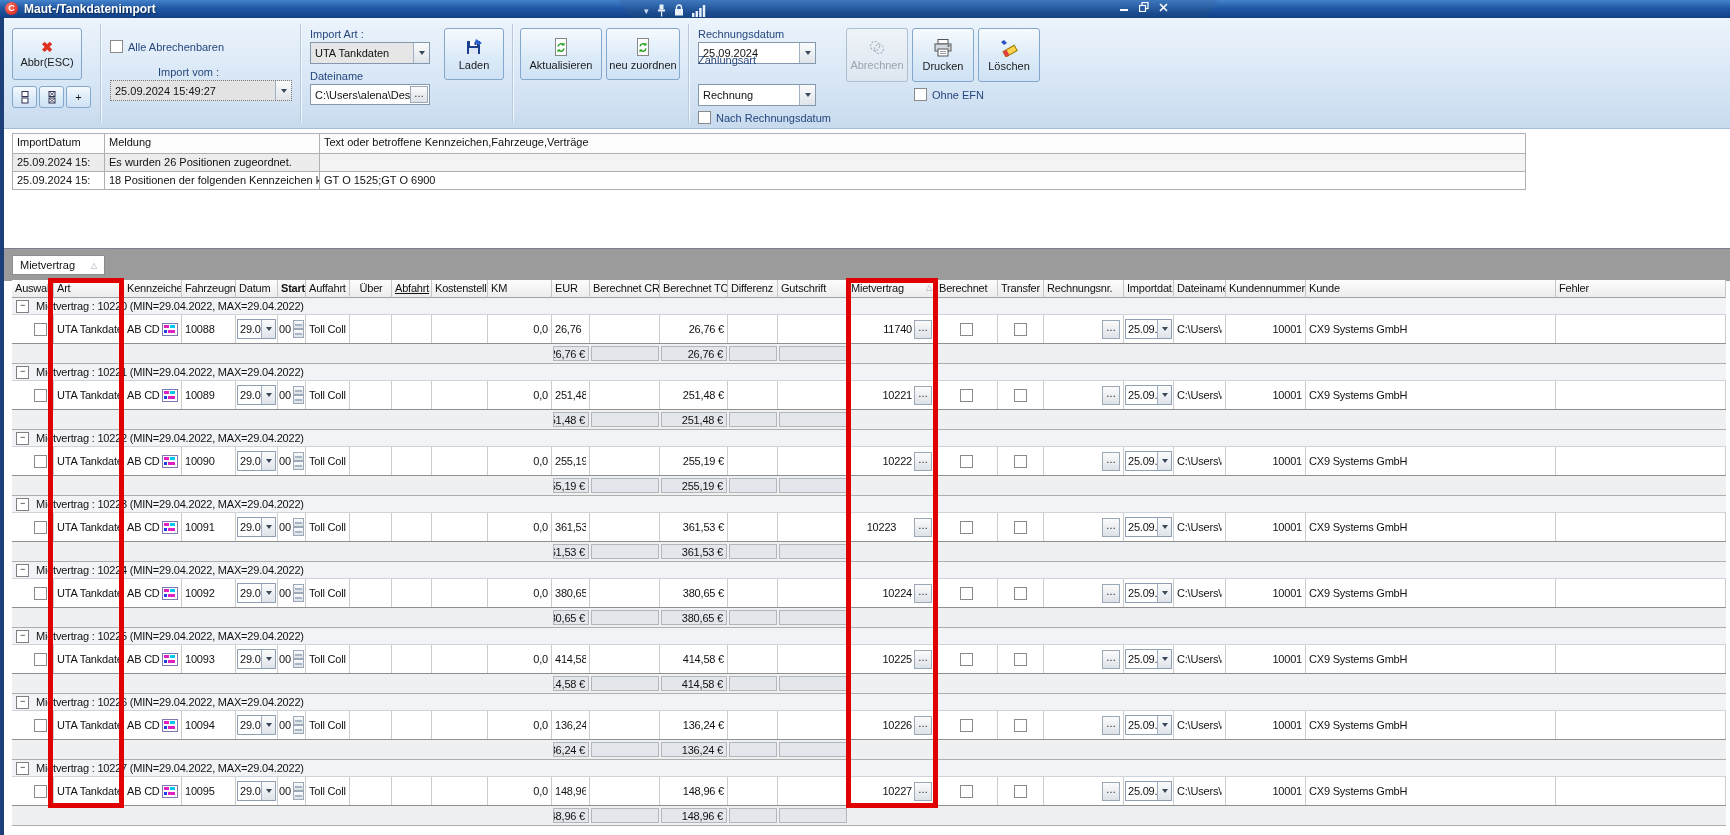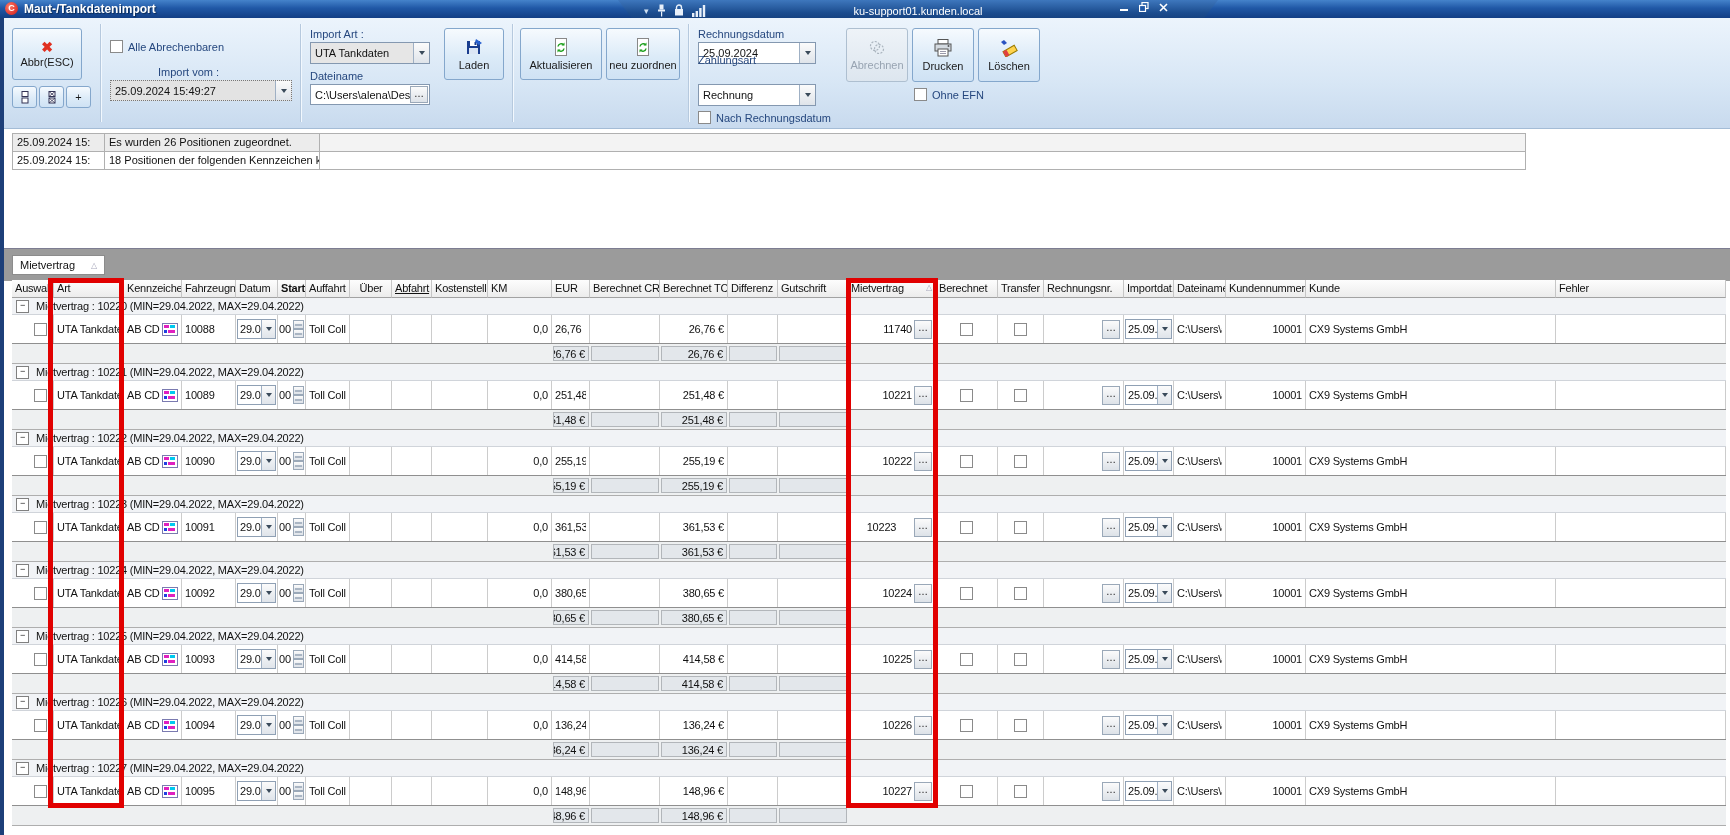--- a/index.html
+++ b/index.html
@@ -124,21 +124,20 @@
           </span>
         <span>
             <svg width="14" height="12" viewBox="0 0 14 12">
               <rect x="0" y="8" width="2.4" height="4" fill="#e8f0fa"></rect>
               <rect x="3.6" y="6" width="2.4" height="6" fill="#e8f0fa"></rect>
               <rect x="7.2" y="3" width="2.4" height="9" fill="#e8f0fa"></rect>
               <rect x="10.8" y="0" width="2.4" height="12" fill="#e8f0fa"></rect>
             </svg>
           </span>
       </div>
-      <div class="rdp-host">ku-support01.kunden.local</div>
       <div class="rdp-ctrls">
         <span>
             <svg width="9" height="9" viewBox="0 0 9 9">
               <rect x="0" y="6" width="8" height="2" fill="#fff"></rect>
             </svg>
           </span>
         <span>
             <svg width="10" height="10" viewBox="0 0 10 10">
               <rect x="3" y="0.5" width="6" height="6" fill="none" stroke="#fff" stroke-width="1.2"></rect>
               <rect x="0.5" y="3.5" width="6" height="6" fill="#2058a6" stroke="#fff" stroke-width="1.2"></rect>
@@ -299,28 +298,34 @@
         </span>
       <span>Löschen</span>
     </div>
     <div class="chkrow" style="left:910px;top:70px;">
       <span class="cb"></span>
       <span>Ohne EFN</span>
     </div>
   </div>
 
   <div class="msg">
+    <div class="mrow h">
+      <div class="mcell mc1">ImportDatum</div>
+      <div class="mcell mc2">Meldung</div>
+      <div class="mcell mc3">Text oder betroffene Kennzeichen,Fahrzeuge,Verträge</div>
+    </div>
     <div class="mrow r1">
       <div class="mcell mc1">25.09.2024 15:</div>
       <div class="mcell mc2">Es wurden 26 Positionen zugeordnet.</div>
       <div class="mcell mc3" style="background:#f3f3f3;"></div>
     </div>
     <div class="mrow r2">
       <div class="mcell mc1">25.09.2024 15:</div>
       <div class="mcell mc2">18 Positionen der folgenden Kennzeichen konnten ni</div>
+      <div class="mcell mc3">GT O 1525;GT O 6900</div>
     </div>
   </div>
 
   <div class="band">
     <div class="chip">
       <span>Mietvertrag</span>
       <span class="sort-tri">△</span>
     </div>
   </div>
 

